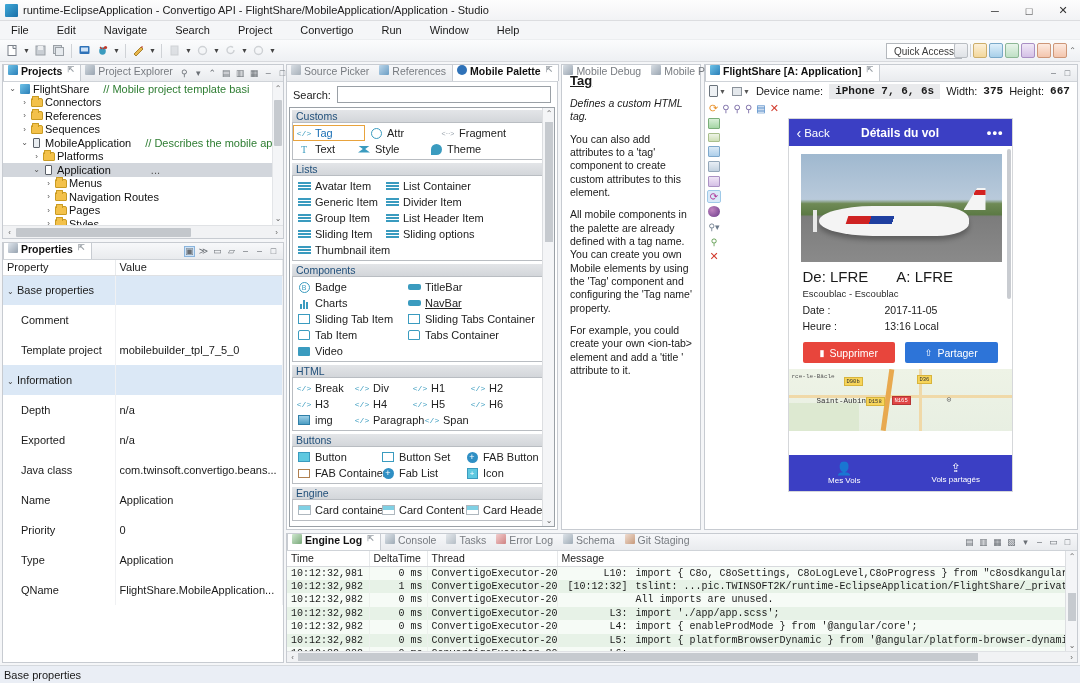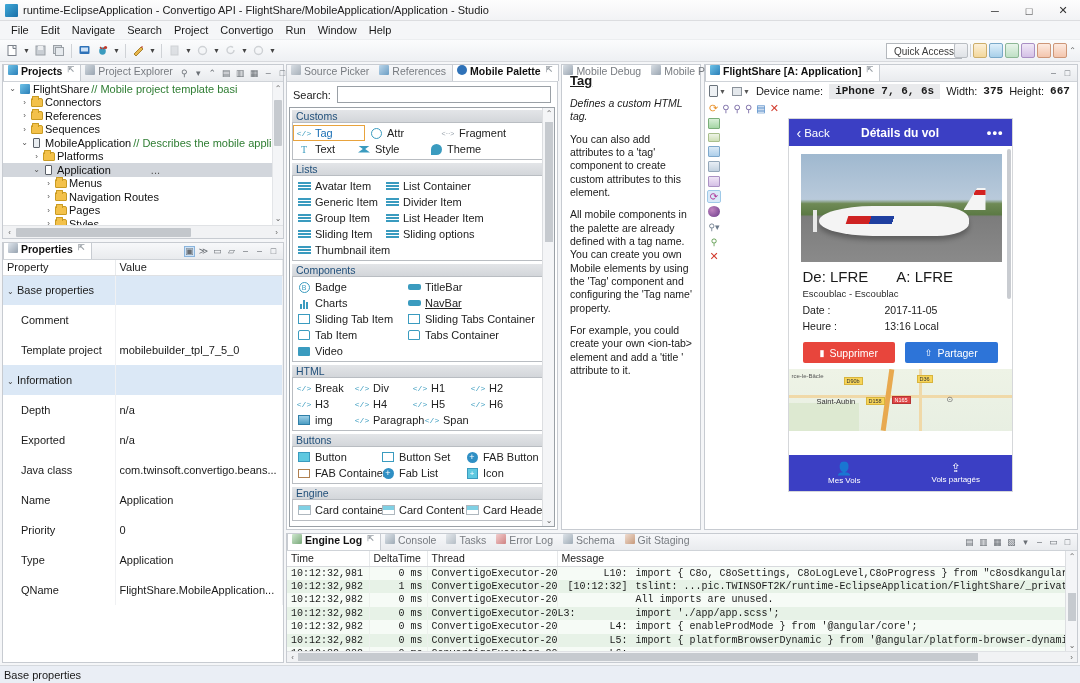--- a/index.html
+++ b/index.html
@@ -38,21 +38,21 @@
   .winbtn {
     width: 34px; height: 21px; display: flex; align-items: center; justify-content: center;
     font-size: 11px; color: #333;
   }
 
   
   .menubar {
     height: 19px; flex: 0 0 19px;
     background: #f5f6f8;
     display: flex; align-items: center;
-    padding-left: 5px; gap: 0px;
+    padding-left: 5px; gap: 16px;
     border-bottom: 1px solid #eceef0;
   }
   .menuitem { padding: 2px 6px; font-size: 11px; color: #1a1a1a; white-space: nowrap; }
 
   
   .toolbar {
     height: 22px; flex: 0 0 22px;
     background: linear-gradient(#fbfcfd,#eef0f3);
     border-bottom: 1px solid #d7d9dd;
     display: flex; align-items: center;
@@ -121,21 +121,21 @@
   .tree { font-size: 11px; user-select:none; }
   .trow {
     height: 13.5px; display: flex; align-items: center;
     padding-left: 4px; white-space: nowrap;
     position: relative;
   }
   .trow.sel { background: #d2d6dc; }
   .tarrow { width: 11px; flex: 0 0 11px; text-align:center; color:#555; font-size:8px; }
   .ticn { width: 13px; flex: 0 0 13px; display:flex; align-items:center; justify-content:center; margin-right:2px;}
   .tlabel { color: #111; }
-  .tcomment { color: #2e7d32; margin-left: 2px; font-style: normal; }
+  .tcomment { color: #2e7d32; margin-left: 14px; font-style: normal; }
   .folder {
     width: 12px; height: 9px; background: #f3c14a;
     border: 1px solid #c99b22; border-radius: 1px 2px 1px 1px;
     position: relative;
   }
   .folder:before {
     content:''; position:absolute; left:0; top:-3px; width:5px;height:3px;
     background:#f3c14a; border:1px solid #c99b22; border-bottom:none; border-radius:1px 1px 0 0;
   }
   .hscroll {
@@ -287,21 +287,21 @@
   .mbtn {
     flex: 1 1 0; height: 21px; border-radius: 2px; color:#fff;
     display:flex; align-items:center; justify-content:center; gap:5px;
     font-size: 10.5px;
   }
   .mbtn.del { background:#e8453c; }
   .mbtn.share { background:#2d74d8; }
   .map {
     margin-top: 6px; height: 62px;
     background: linear-gradient(180deg,#eef3e6,#e8efe2);
-    position:relative; overflow:hidden; font-size:7px; color:#555;
+    position:relative; overflow:hidden; font-size:7px; color:#555;font-family:Liberation Mono, monospace;
   }
   .road { position:absolute; background:#e8a94f; }
   .mlabel { position:absolute; background:#f7d55a; border:1px solid #d8b43c; padding:0 2px; font-size:5.5px; color:#333; }
   .mlabel.red { background:#e04545; border-color:#b63434; color:#fff; }
   .phtabs {
     position:absolute; bottom:0; left:0; right:0; height: 36px;
     background:#3b3fc4; display:flex; color:#fff;
   }
   .phtab { flex:1 1 0; display:flex; flex-direction:column; align-items:center; justify-content:center; gap:1px; font-size:8px; }
   .phscroll { position:absolute; right:1px; top:30px; width:4px; height:150px; background:#c9ccd1; border-radius:2px; }
@@ -1246,21 +1246,21 @@
                 <tr>
                   <td>10:12:32,982</td>
                   <td class="r">0 ms</td>
                   <td>ConvertigoExecutor-203</td>
                   <td style="padding-left: 0px;"><span style="display: inline-block; width: 78px; text-align: right; padding-right: 8px;"></span><span>All imports are unused.</span></td>
                 </tr>
                 <tr class="alt">
                   <td>10:12:32,982</td>
                   <td class="r">0 ms</td>
                   <td>ConvertigoExecutor-203</td>
-                  <td style="padding-left: 0px;"><span style="display: inline-block; width: 78px; text-align: left; padding-right: 8px;">L3:</span><span>import './app/app.scss';</span></td>
+                  <td style="padding-left: 0px;"><span style="display: inline-block; width: 78px; text-align: right; padding-right: 8px;">L3:</span><span>import './app/app.scss';</span></td>
                 </tr>
                 <tr>
                   <td>10:12:32,982</td>
                   <td class="r">0 ms</td>
                   <td>ConvertigoExecutor-203</td>
                   <td style="padding-left: 0px;"><span style="display: inline-block; width: 78px; text-align: right; padding-right: 8px;">L4:</span><span>import { enableProdMode } from '@angular/core';</span></td>
                 </tr>
                 <tr class="alt">
                   <td>10:12:32,982</td>
                   <td class="r">0 ms</td>

